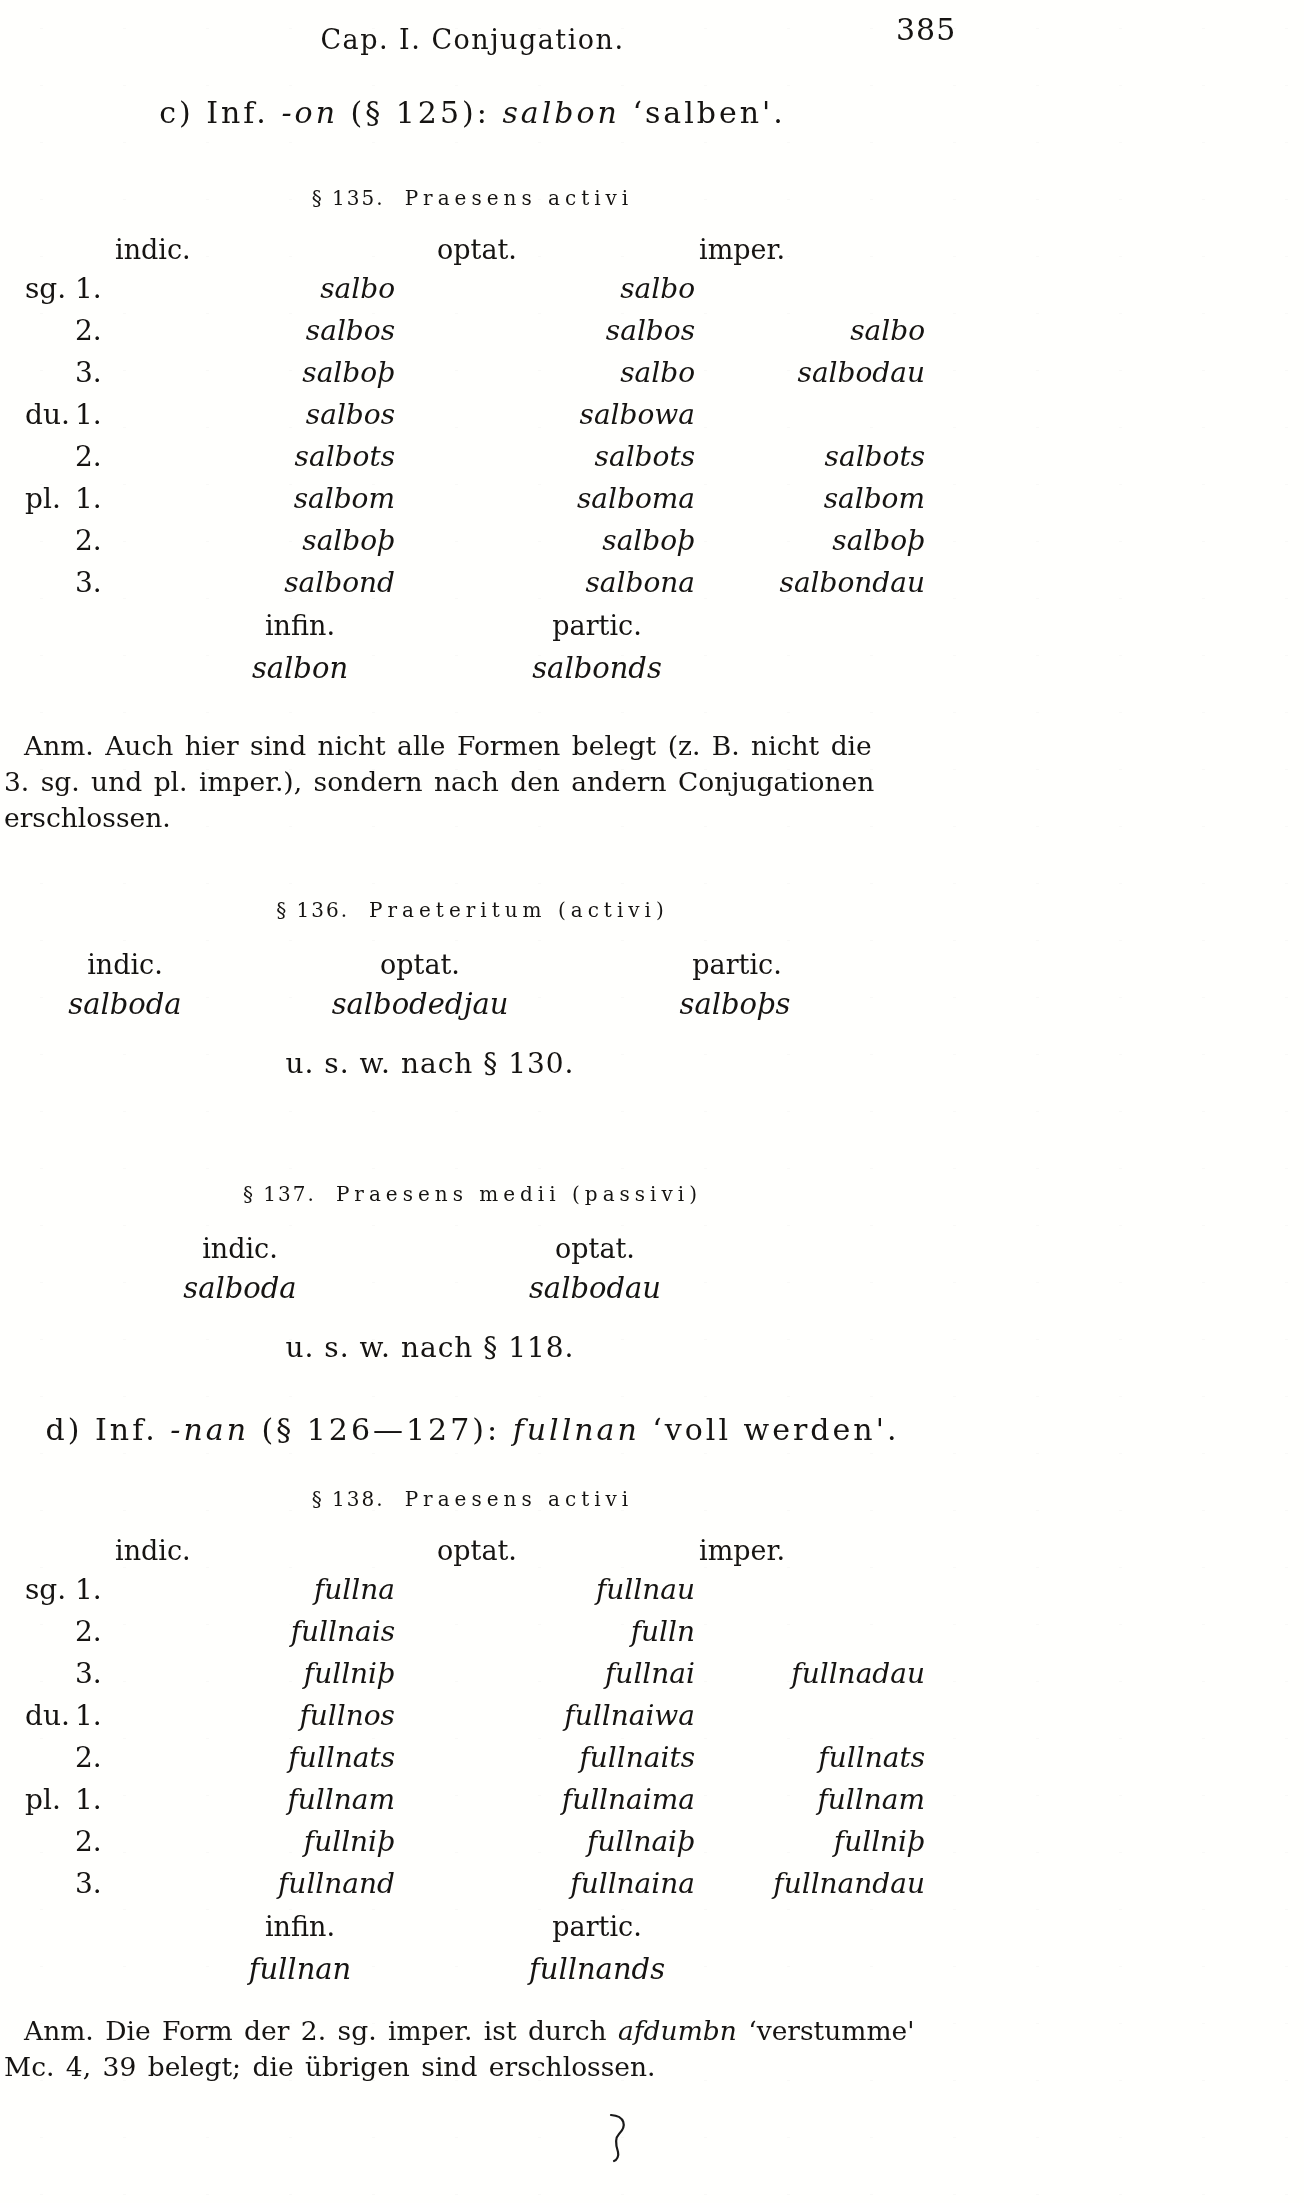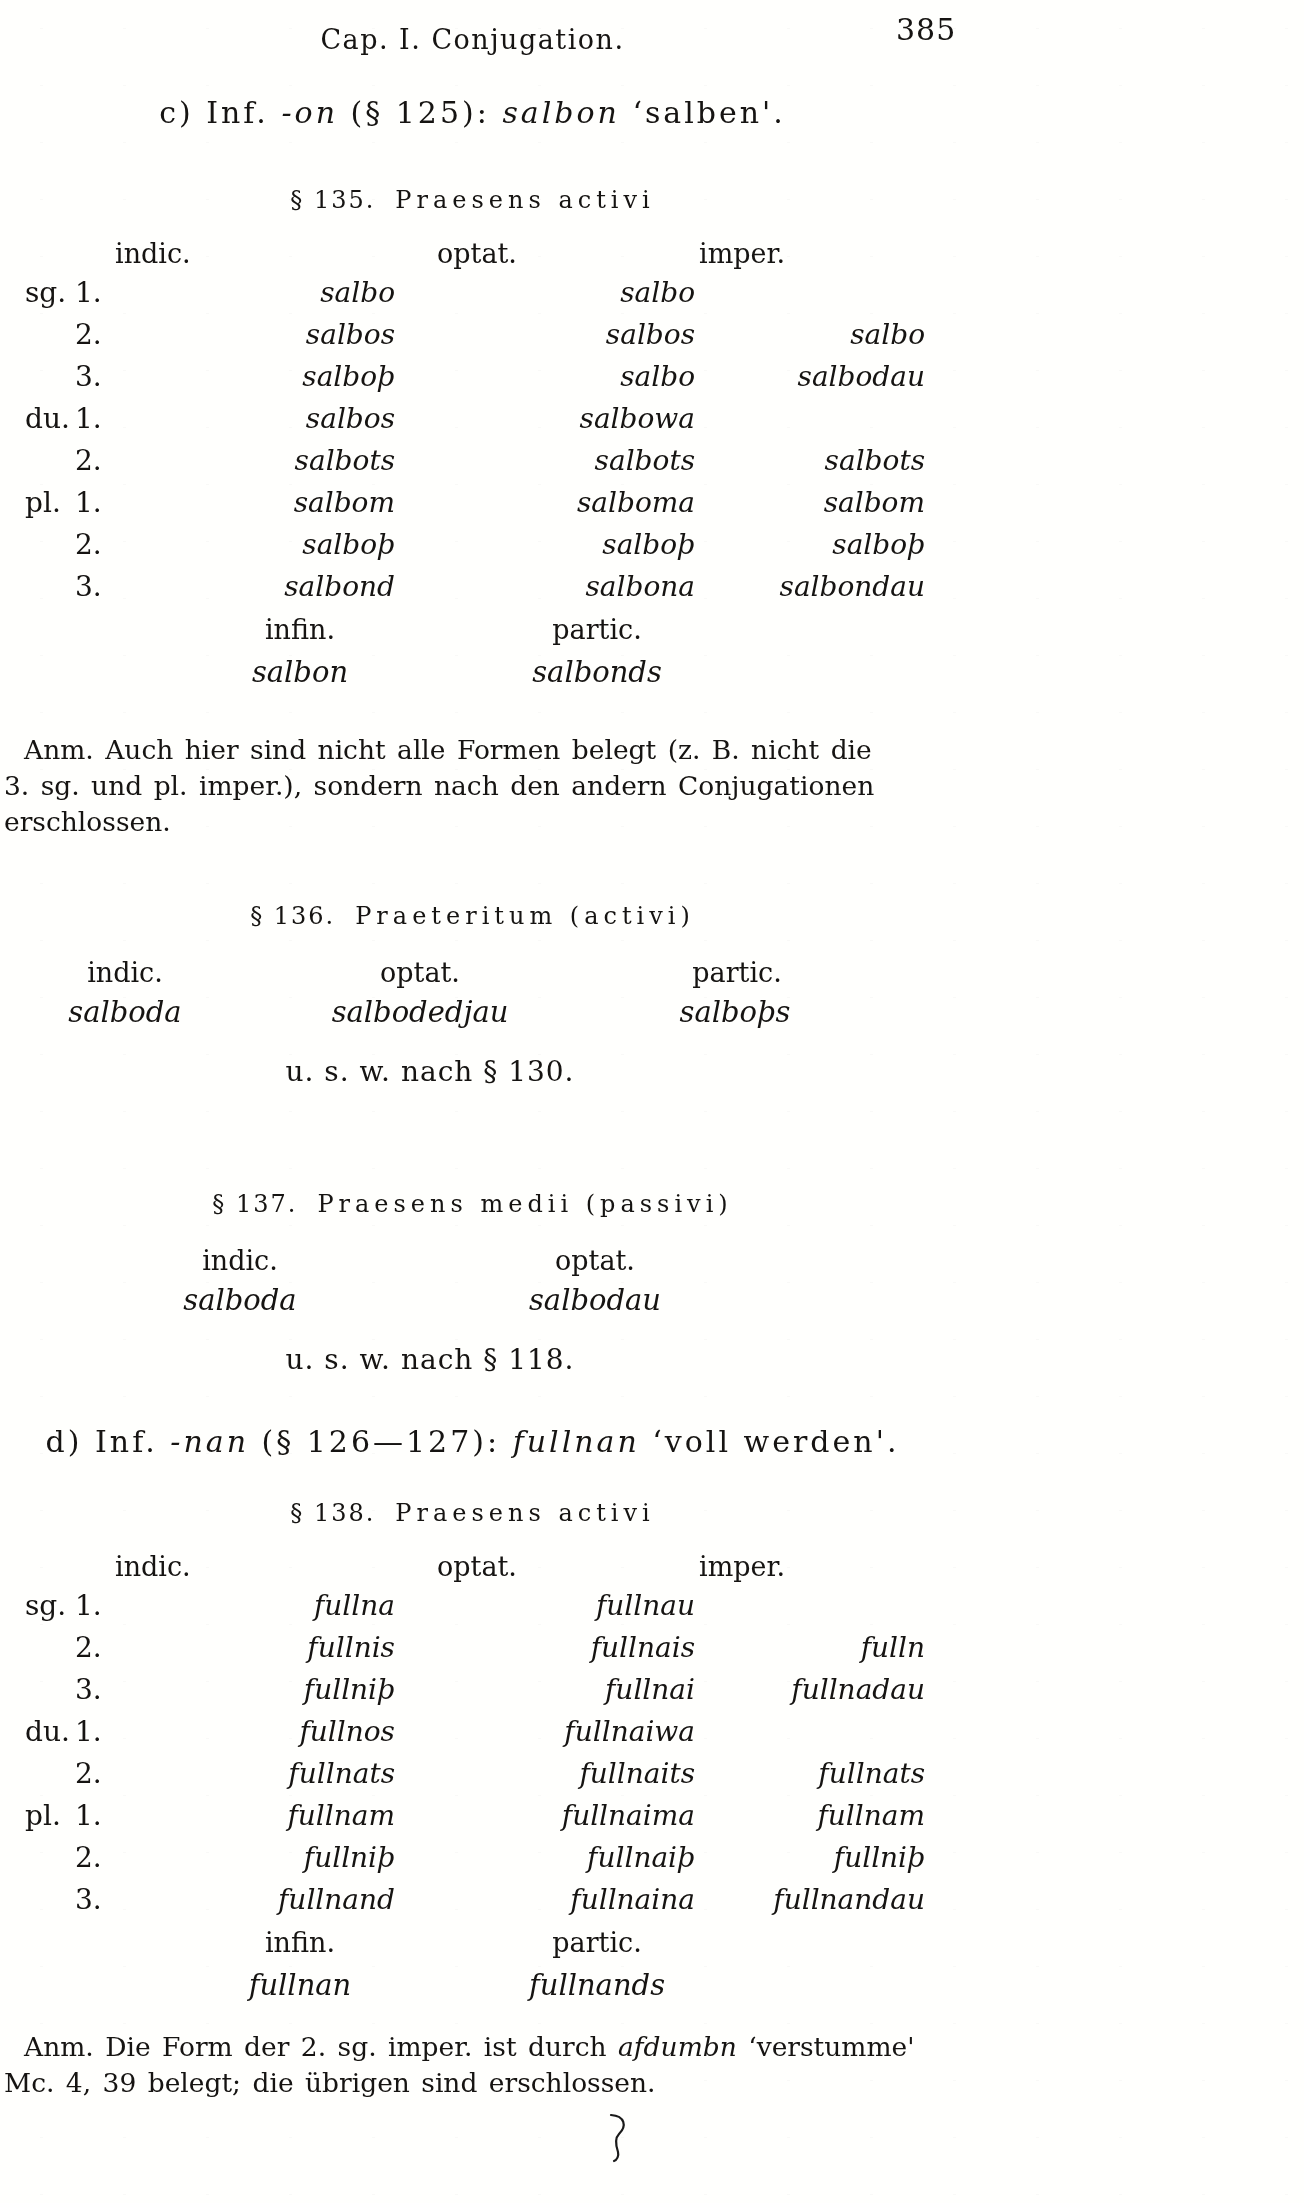--- a/index.html
+++ b/index.html
@@ -17,21 +17,21 @@
     overflow: hidden;
   }
   .content { position:absolute; top:0; left:0; width:945px; }
 
   .running-head { text-align:center; padding-top:24px; font-size:27px; letter-spacing:1.5px; }
   .page-number { position:absolute; top:12px; left:870px; font-size:30px; letter-spacing:1px;margin-left:26px; }
 
   .intro-line { text-align:center; font-size:30px; letter-spacing:3px; margin-top:40px; white-space:nowrap; }
   .intro-line i { font-style:italic; }
 
-  .section-heading { text-align:center; font-size:24px; margin-top:56px; white-space:nowrap; }
+  .section-heading { text-align:center; font-size:20px; margin-top:56px; white-space:nowrap; }
   .section-heading .sec-num { letter-spacing:2px; margin-right:20px; }
   .section-heading .sec-title { letter-spacing:5px; }
 
   
   .conj-grid { display:grid; grid-template-columns:50px 40px 280px 300px 230px; margin-left:25px; font-size:28px; }
   .conj-colheads { margin-top:22px; font-size:27px; line-height:36px; }
   .head-indic { grid-column:3; padding-left:0; }
   .head-optat { grid-column:4; padding-left:42px; }
   .head-imper { grid-column:5; padding-left:4px; }
   .head-partic { padding-left:4px; }
@@ -200,21 +200,20 @@
         <div class="conj-grid conj-row">
           <span class="cell-group">sg.</span>
           <span class="cell-num">1.</span>
           <span class="form">fullna</span>
           <span class="form">fullnau</span>
           <span class="form"></span>
         </div>
         <div class="conj-grid conj-row">
           <span class="cell-group"></span>
           <span class="cell-num">2.</span>
-          <span class="form">fullnis</span>
           <span class="form">fullnais</span>
           <span class="form">fulln</span>
         </div>
         <div class="conj-grid conj-row">
           <span class="cell-group"></span>
           <span class="cell-num">3.</span>
           <span class="form">fullniþ</span>
           <span class="form">fullnai</span>
           <span class="form">fullnadau</span>
         </div>

